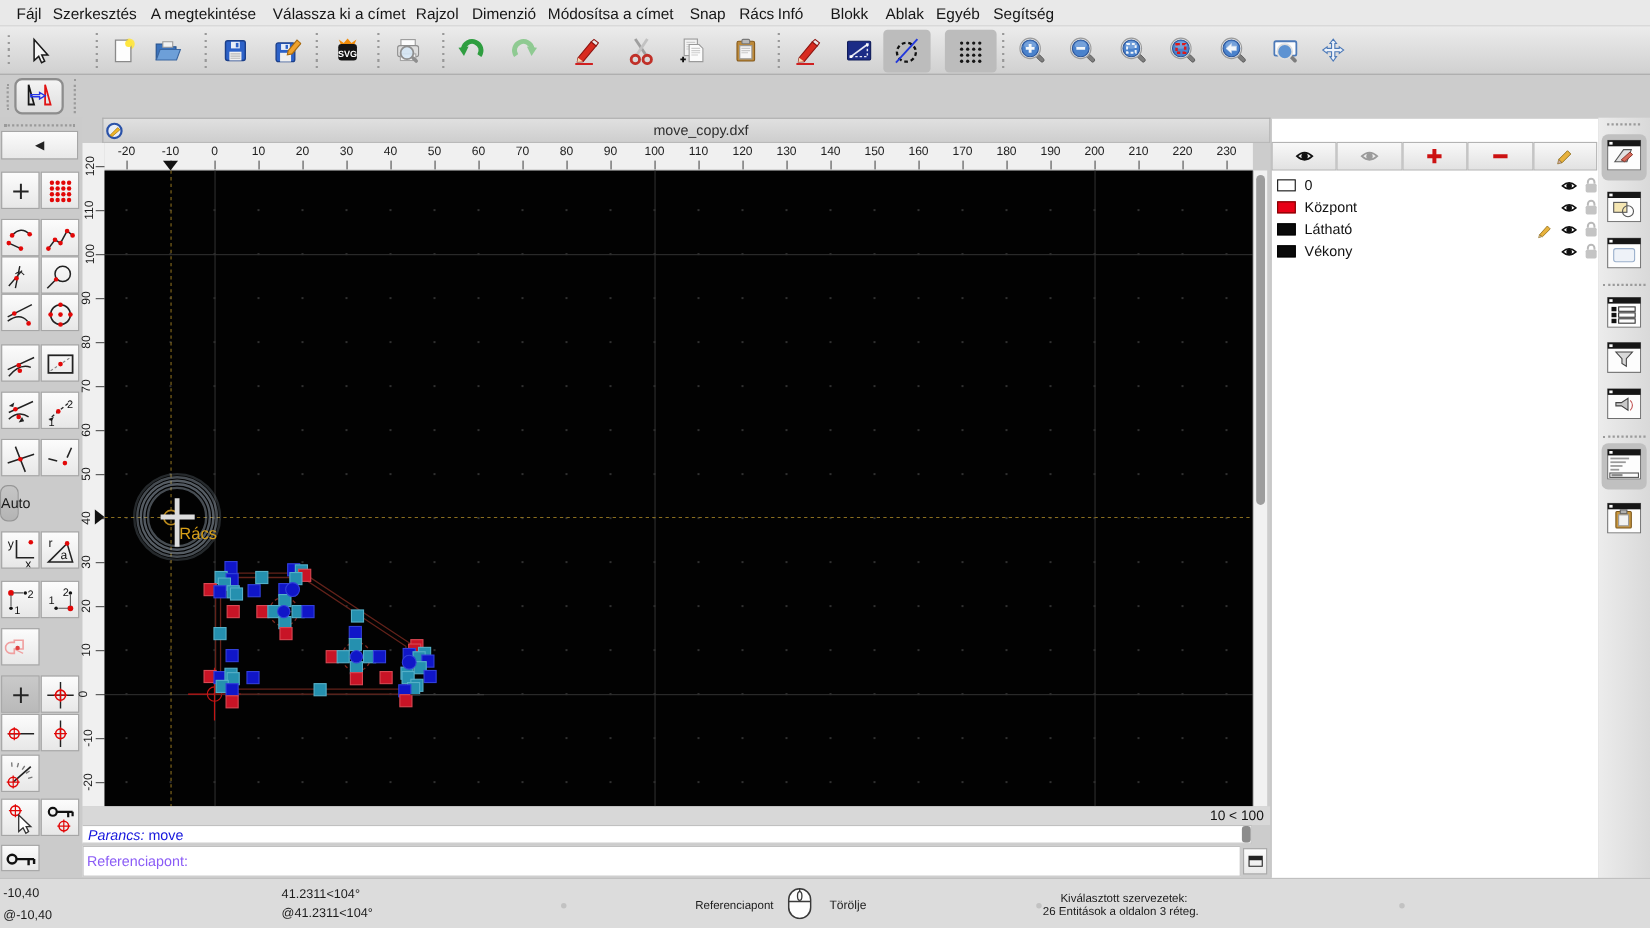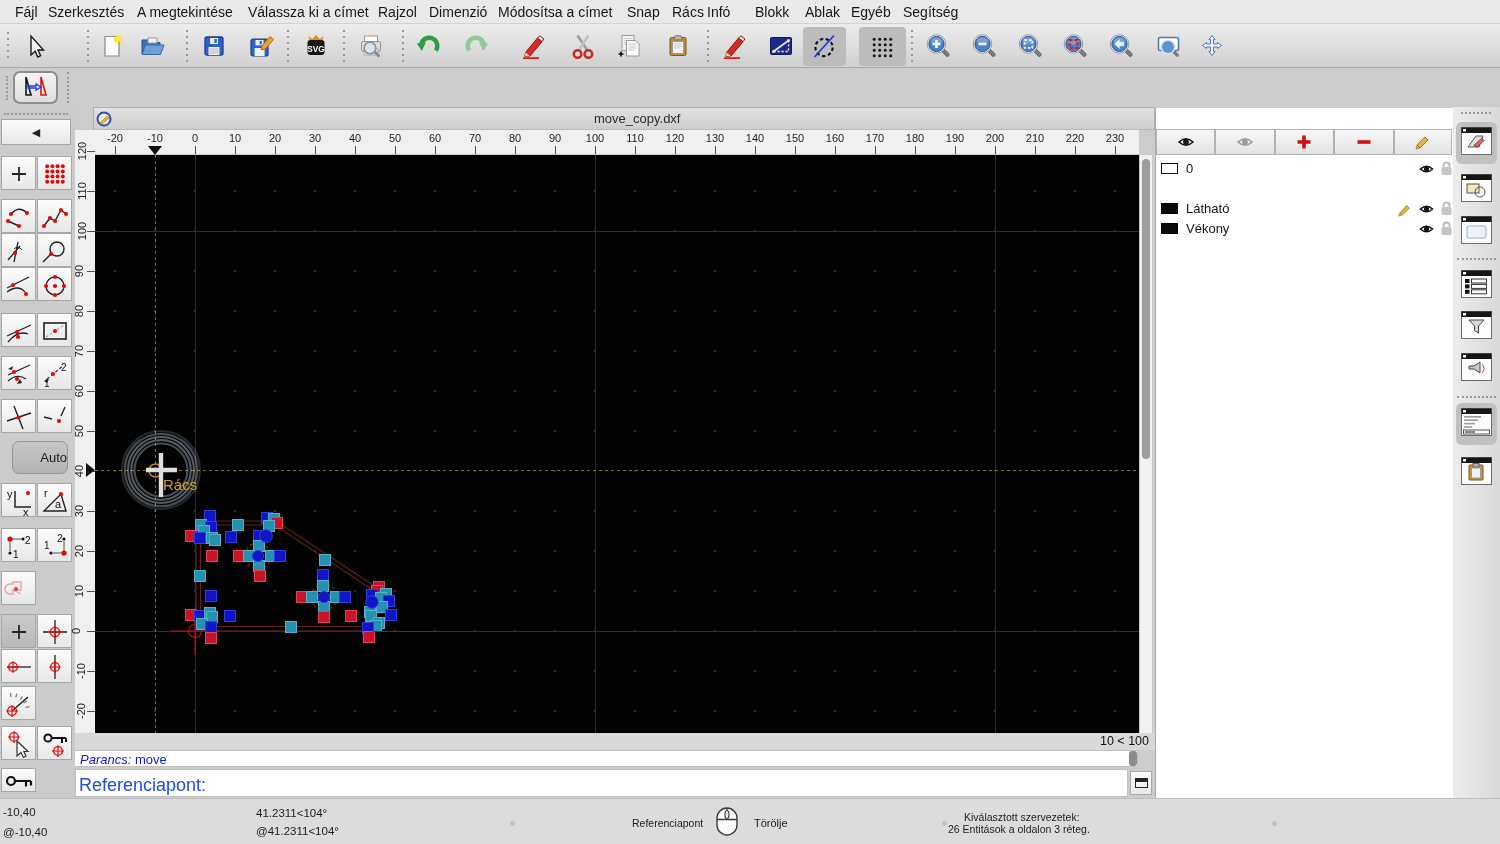--- a/index.html
+++ b/index.html
@@ -345,21 +345,21 @@
       <circle cx="14.5" cy="15.5" r="2.1" fill="#e20808"></circle>
     </svg>
   </div>
 <div class="abs pbtn" style="left:37px;top:399px;width:35px;height:34px;">
     <svg width="30" height="30" viewBox="0 0 30 30" style="margin:2px auto 0;display:block">
       <path d="M4,15 L12,17" stroke="#222" stroke-width="1.4"></path>
       <path d="M25,5 L21,14" stroke="#222" stroke-width="1.4"></path>
       <circle cx="19" cy="19" r="2.1" fill="#e20808"></circle>
     </svg>
   </div>
-<div class="abs" style="left:12px;top:441px;width:56px;height:33px;background:linear-gradient(#c6c6c6,#b4b4b4);border:1px solid #969696;border-radius:7px;text-align:right;font-size:13px;color:#1a1a1a;line-height:31px">Auto</div>
+<div class="abs" style="left:0;top:441px;width:17px;height:33px;background:linear-gradient(#c6c6c6,#b4b4b4);border:1px solid #969696;border-radius:7px;text-align:left;font-size:13px;color:#1a1a1a;line-height:31px">Auto</div>
 <div class="abs pbtn" style="left:1px;top:483px;width:35px;height:34px;">
     <svg width="30" height="30" viewBox="0 0 30 30" style="margin:2px auto 0;display:block">
       <text x="3" y="12" font-size="11" fill="#111" font-family="Liberation Sans">y</text>
       <path d="M11,5 V21 H27" stroke="#222" stroke-width="1.5" fill="none"></path>
       <text x="19" y="30" font-size="11" fill="#111" font-family="Liberation Sans">x</text>
       <circle cx="24" cy="7" r="2.1" fill="#e20808"></circle>
     </svg>
   </div>
 <div class="abs pbtn" style="left:37px;top:483px;width:35px;height:34px;">
     <svg width="30" height="30" viewBox="0 0 30 30" style="margin:2px auto 0;display:block">
@@ -651,21 +651,21 @@
     <div class="sthumb" style="top:4px;height:300px"></div>
   </div>
 <div class="abs understrip">
     <span style="position:absolute;right:6px;top:1px;font-size:12.5px;color:#111">10 &lt; 100</span>
   </div>
 <div class="abs cmdhist">
     <span style="position:absolute;left:5px;top:1px;font-size:13px;color:#1414dc"><i>Parancs:</i> move</span>
     <div style="position:absolute;right:0px;top:0;width:8px;height:15px;background:#8c8c8c;border-radius:3px"></div>
   </div>
 <div class="abs refrow">
-    <span style="position:absolute;left:3px;top:5px;font-size:18px;color:#1d4ed8">Referenciapont:</span>
+    <span style="position:absolute;left:3px;top:5px;font-size:13px;color:#8b5cf6">Referenciapont:</span>
   </div>
 <div class="abs" style="left:1130px;top:771px;width:22px;height:24px;background:linear-gradient(#fbfbfb,#e9e9e9);border:1px solid #a9a9a9">
     <div style="position:absolute;left:4px;top:6px;width:13px;height:10px;border:1px solid #222;border-top:4px solid #222"></div>
   </div>
 <div class="abs statusbar">
 <span class="st" style="left:3px;top:7px">-10,40</span>
 <span class="st" style="left:3px;top:27px">@-10,40</span>
 <span class="st" style="left:256px;top:8px">41.2311&lt;104°</span>
 <span class="st" style="left:256px;top:26px">@41.2311&lt;104°</span>
 <span class="st" style="left:632px;top:18px;font-size:10.5px">Referenciapont</span>
@@ -696,20 +696,32 @@
 <div class="rpbtn" style="left:178.2px;width:59.4px;text-align:center;padding-top:4px"><svg width="18" height="16" viewBox="0 0 18 16">
         <path d="M2.5,8 H15.5" stroke="#cc1212" stroke-width="3.6"></path>
       </svg></div>
 <div class="rpbtn" style="left:237.6px;width:58.9px;text-align:center;padding-top:4px"><svg width="18" height="16" viewBox="0 0 18 16">
         <path d="M3,13 L11,5 L14,8 L6,16 Z" transform="translate(0,-2)" fill="#e8b23c" stroke="#8c6a14" stroke-width="0.8"></path>
         <path d="M3,11 L2,15 L6,14 Z" fill="#caa" stroke="#8c6a14" stroke-width="0.6"></path>
       </svg></div>
 <div class="lrow" style="top:51px">
       <div style="position:absolute;left:5px;top:4px;width:17px;height:11px;background:#ffffff;border:1.3px solid #111"></div>
       <span style="position:absolute;left:30px;top:2px">0</span>
+      <svg width="17" height="14" viewBox="0 0 18 16" style="position:absolute;left:262px;top:3px">
+        <path d="M2,8 Q9,1.5 16,8 Q9,14.5 2,8 Z" fill="none" stroke="#111" stroke-width="1.6"></path>
+        <circle cx="9" cy="8" r="2.9" fill="#111"></circle>
+      </svg>
+      <svg width="13" height="15" viewBox="0 0 13 15" style="position:absolute;left:284px;top:2px">
+        <path d="M3.5,6 V4.5 a3,3 0 0 1 6,0 V6" fill="none" stroke="#b9b9b9" stroke-width="1.8"></path>
+        <rect x="1.5" y="6" width="10" height="8" rx="1.5" fill="#c4c4c4"></rect>
+      </svg>
+    </div>
+<div class="lrow" style="top:71px">
+      <div style="position:absolute;left:5px;top:4px;width:17px;height:11px;background:#e80016;border:1.3px solid #7a0000"></div>
+      <span style="position:absolute;left:30px;top:2px">Központ</span>
       <svg width="17" height="14" viewBox="0 0 18 16" style="position:absolute;left:262px;top:3px">
         <path d="M2,8 Q9,1.5 16,8 Q9,14.5 2,8 Z" fill="none" stroke="#111" stroke-width="1.6"></path>
         <circle cx="9" cy="8" r="2.9" fill="#111"></circle>
       </svg>
       <svg width="13" height="15" viewBox="0 0 13 15" style="position:absolute;left:284px;top:2px">
         <path d="M3.5,6 V4.5 a3,3 0 0 1 6,0 V6" fill="none" stroke="#b9b9b9" stroke-width="1.8"></path>
         <rect x="1.5" y="6" width="10" height="8" rx="1.5" fill="#c4c4c4"></rect>
       </svg>
     </div>
 <div class="lrow" style="top:111px">

